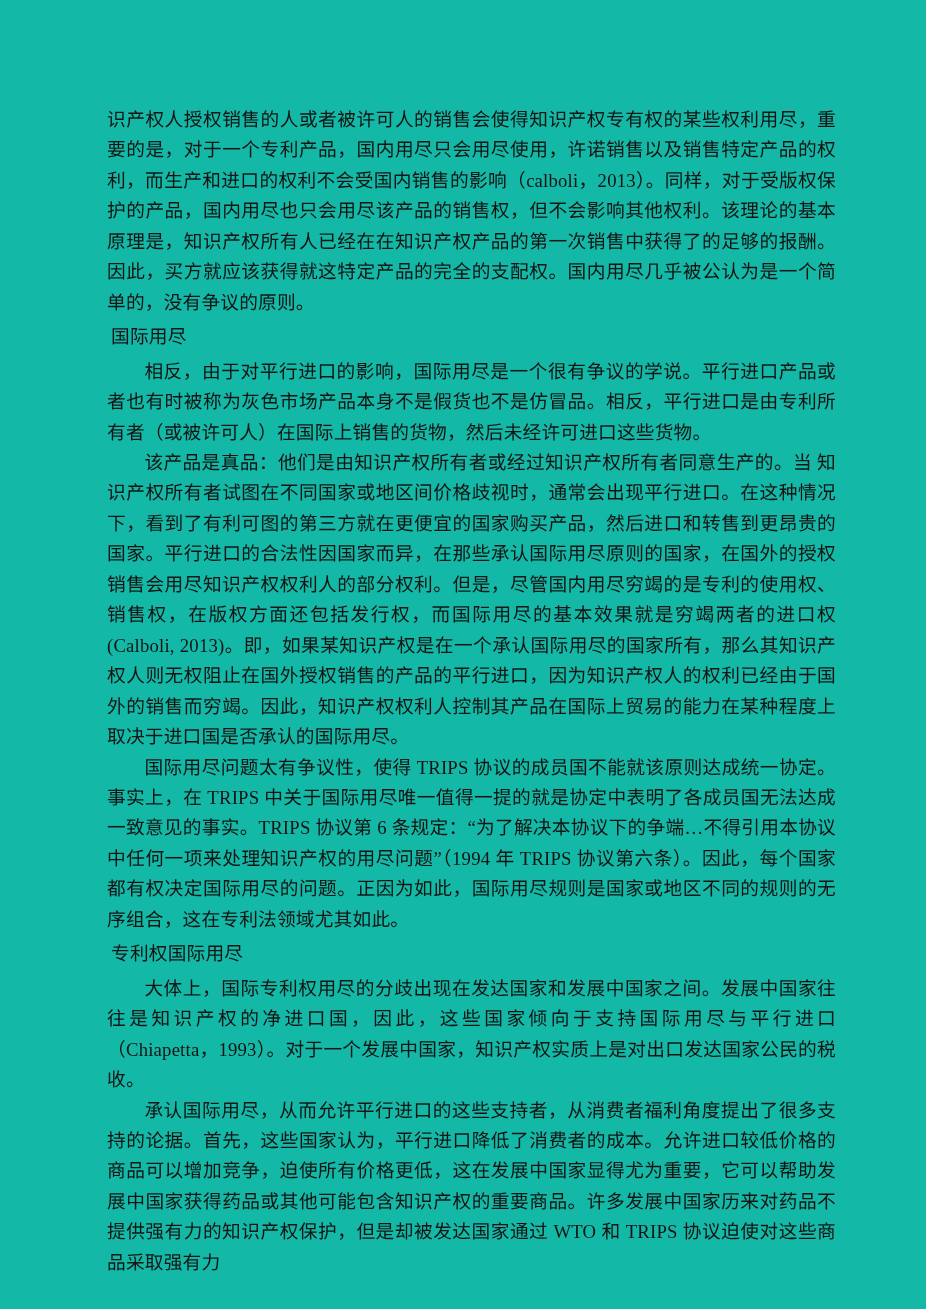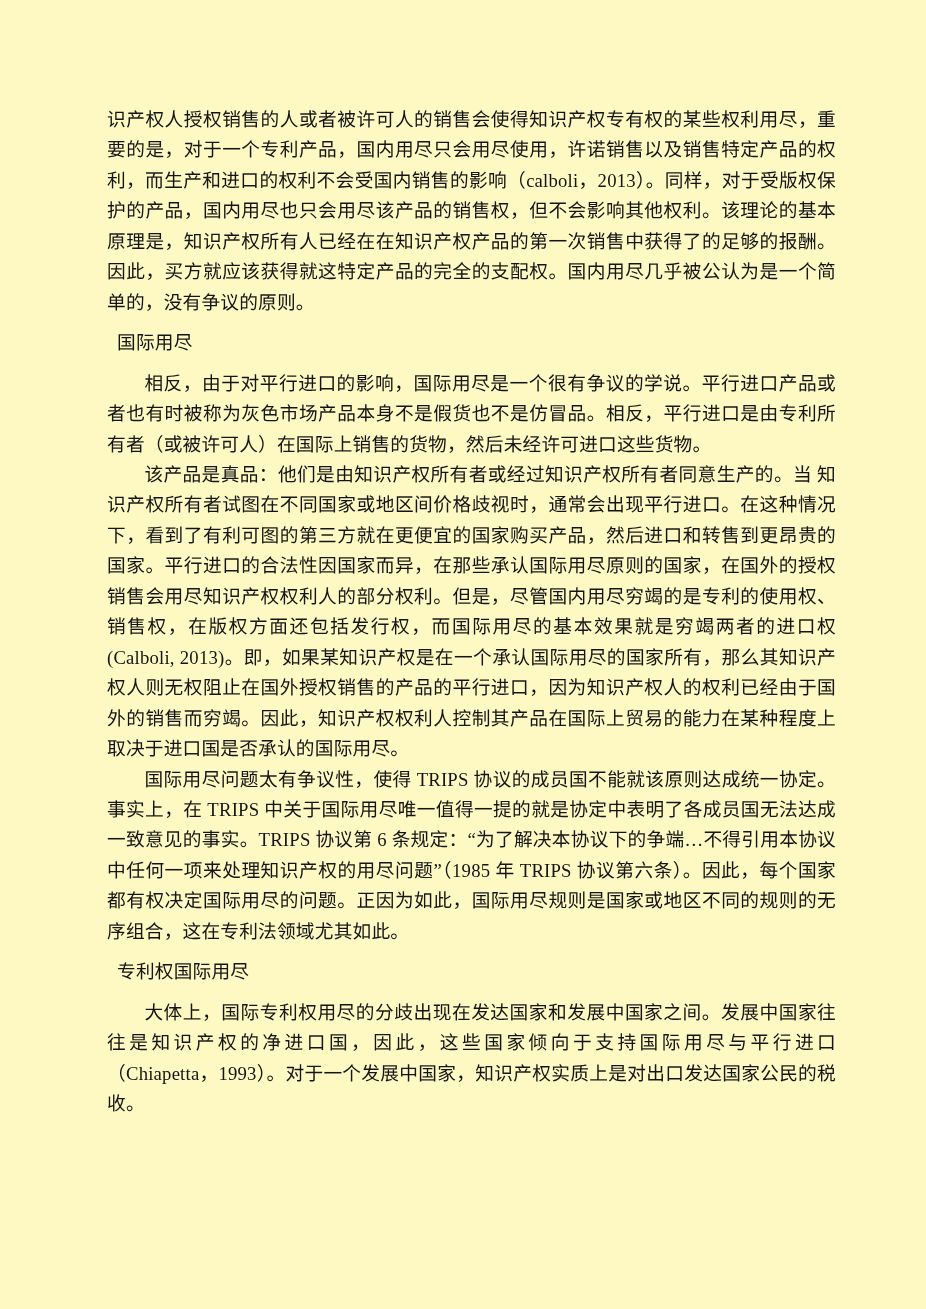--- a/index.html
+++ b/index.html
@@ -4,21 +4,21 @@
 <style>
   html, body {
     margin: 0;
     padding: 0;
     background: #ffffff;
   }
   .page {
     position: relative;
     width: 926px;
     height: 1309px;
-    background: #fef9c3;
+    background: #14b8a6;
     overflow: hidden;
   }
   .doc-body {
     position: absolute;
     left: 107px;
     top: 105px;
     width: 729px;
     font-family: "Liberation Serif", "DejaVu Serif", serif;
     font-size: 18.7px;
     line-height: 30.45px;
@@ -27,21 +27,21 @@
     letter-spacing: 0.2px;
   }
   .para {
     margin: 0;
     padding: 0;
   }
   .para.indent {
     text-indent: 2em;
   }
   .heading {
-    margin: 10px;
+    margin: 4px;
     padding: 0;
     font-size: 18.7px;
     font-weight: normal;
     line-height: 30.45px;
   }
   .heading.align-left {
     text-align: left;
   }
   .heading.align-center {
     text-align: left;
@@ -54,21 +54,22 @@
   <div class="doc-body">
 
     <p class="para">识产权人授权销售的人或者被许可人的销售会使得知识产权专有权的某些权利用尽，重要的是，对于一个专利产品，国内用尽只会用尽使用，许诺销售以及销售特定产品的权利，而生产和进口的权利不会受国内销售的影响（calboli，2013）。同样，对于受版权保护的产品，国内用尽也只会用尽该产品的销售权，但不会影响其他权利。该理论的基本原理是，知识产权所有人已经在在知识产权产品的第一次销售中获得了的足够的报酬。因此，买方就应该获得就这特定产品的完全的支配权。国内用尽几乎被公认为是一个简单的，没有争议的原则。</p>
 
     <h2 class="heading align-left">国际用尽</h2>
 
     <p class="para indent">相反，由于对平行进口的影响，国际用尽是一个很有争议的学说。平行进口产品或者也有时被称为灰色市场产品本身不是假货也不是仿冒品。相反，平行进口是由专利所有者（或被许可人）在国际上销售的货物，然后未经许可进口这些货物。</p>
 
     <p class="para indent">该产品是真品：他们是由知识产权所有者或经过知识产权所有者同意生产的。当 知识产权所有者试图在不同国家或地区间价格歧视时，通常会出现平行进口。在这种情况下，看到了有利可图的第三方就在更便宜的国家购买产品，然后进口和转售到更昂贵的国家。平行进口的合法性因国家而异，在那些承认国际用尽原则的国家，在国外的授权销售会用尽知识产权权利人的部分权利。但是，尽管国内用尽穷竭的是专利的使用权、销售权，在版权方面还包括发行权，而国际用尽的基本效果就是穷竭两者的进口权 (Calboli, 2013)。即，如果某知识产权是在一个承认国际用尽的国家所有，那么其知识产权人则无权阻止在国外授权销售的产品的平行进口，因为知识产权人的权利已经由于国外的销售而穷竭。因此，知识产权权利人控制其产品在国际上贸易的能力在某种程度上取决于进口国是否承认的国际用尽。</p>
 
-    <p class="para indent">国际用尽问题太有争议性，使得 TRIPS 协议的成员国不能就该原则达成统一协定。事实上，在 TRIPS 中关于国际用尽唯一值得一提的就是协定中表明了各成员国无法达成一致意见的事实。TRIPS 协议第 6 条规定：“为了解决本协议下的争端…不得引用本协议中任何一项来处理知识产权的用尽问题”（1985 年 TRIPS 协议第六条）。因此，每个国家都有权决定国际用尽的问题。正因为如此，国际用尽规则是国家或地区不同的规则的无序组合，这在专利法领域尤其如此。</p>
+    <p class="para indent">国际用尽问题太有争议性，使得 TRIPS 协议的成员国不能就该原则达成统一协定。事实上，在 TRIPS 中关于国际用尽唯一值得一提的就是协定中表明了各成员国无法达成一致意见的事实。TRIPS 协议第 6 条规定：“为了解决本协议下的争端…不得引用本协议中任何一项来处理知识产权的用尽问题”（1994 年 TRIPS 协议第六条）。因此，每个国家都有权决定国际用尽的问题。正因为如此，国际用尽规则是国家或地区不同的规则的无序组合，这在专利法领域尤其如此。</p>
 
     <h2 class="heading align-center">专利权国际用尽</h2>
 
     <p class="para indent">大体上，国际专利权用尽的分歧出现在发达国家和发展中国家之间。发展中国家往往是知识产权的净进口国，因此，这些国家倾向于支持国际用尽与平行进口（Chiapetta，1993）。对于一个发展中国家，知识产权实质上是对出口发达国家公民的税收。</p>
 
+    <p class="para indent">承认国际用尽，从而允许平行进口的这些支持者，从消费者福利角度提出了很多支持的论据。首先，这些国家认为，平行进口降低了消费者的成本。允许进口较低价格的商品可以增加竞争，迫使所有价格更低，这在发展中国家显得尤为重要，它可以帮助发展中国家获得药品或其他可能包含知识产权的重要商品。许多发展中国家历来对药品不提供强有力的知识产权保护，但是却被发达国家通过 WTO 和 TRIPS 协议迫使对这些商品采取强有力</p>
 
   </div>
 </div>
 
 </body></html>

